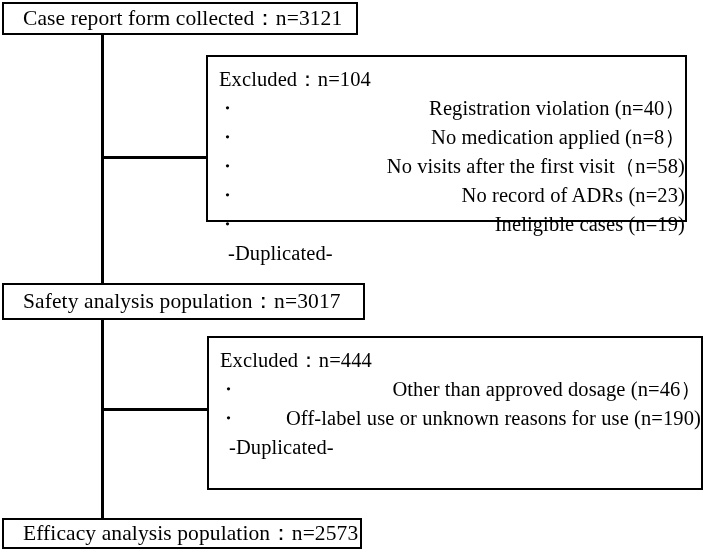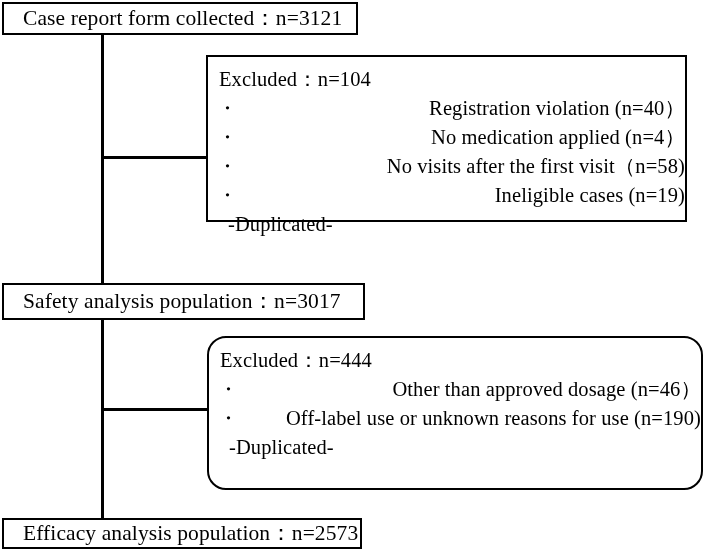--- a/index.html
+++ b/index.html
@@ -41,21 +41,21 @@
     position: absolute;
     box-sizing: border-box;
     border: 2.5px solid #000000;
     background: #ffffff;
     padding: 8px 0 0 11px;
     font-size: 20.5px;
     line-height: 29px;
   }
 
   #box-excluded-1 { left: 206px; top: 55px;  width: 481px; height: 167px; }
-  #box-excluded-2 { left: 207px; top: 336px; width: 496px; height: 154px; border-radius: 19px; }
+  #box-excluded-2 { left: 207px; top: 336px; width: 496px; height: 154px; }
 
   .excl-head {
     white-space: nowrap;
     letter-spacing: 0.1px;
   }
   .excl-list {
     list-style: none;
     margin: 0;
     padding: 0;
   }
@@ -107,22 +107,23 @@
   <div class="line-h" id="line-branch-2"></div>
 
   <div class="main-box" id="box-case-report">
     <span>Case report form collected：n=3121</span>
   </div>
 
   <div class="excl-box" id="box-excluded-1">
     <div class="excl-head">Excluded：n=104</div>
     <ul class="excl-list">
       <li>Registration violation (n=40）</li>
-      <li>No medication applied (n=4）</li>
+      <li>No medication applied (n=8）</li>
       <li>No visits after the first visit（n=58)</li>
+      <li>No record of ADRs (n=23)</li>
       <li>Ineligible cases (n=19)</li>
     </ul>
     <div class="excl-foot">-Duplicated-</div>
   </div>
 
   <div class="main-box" id="box-safety">
     <span>Safety analysis population：n=3017</span>
   </div>
 
   <div class="excl-box" id="box-excluded-2">

